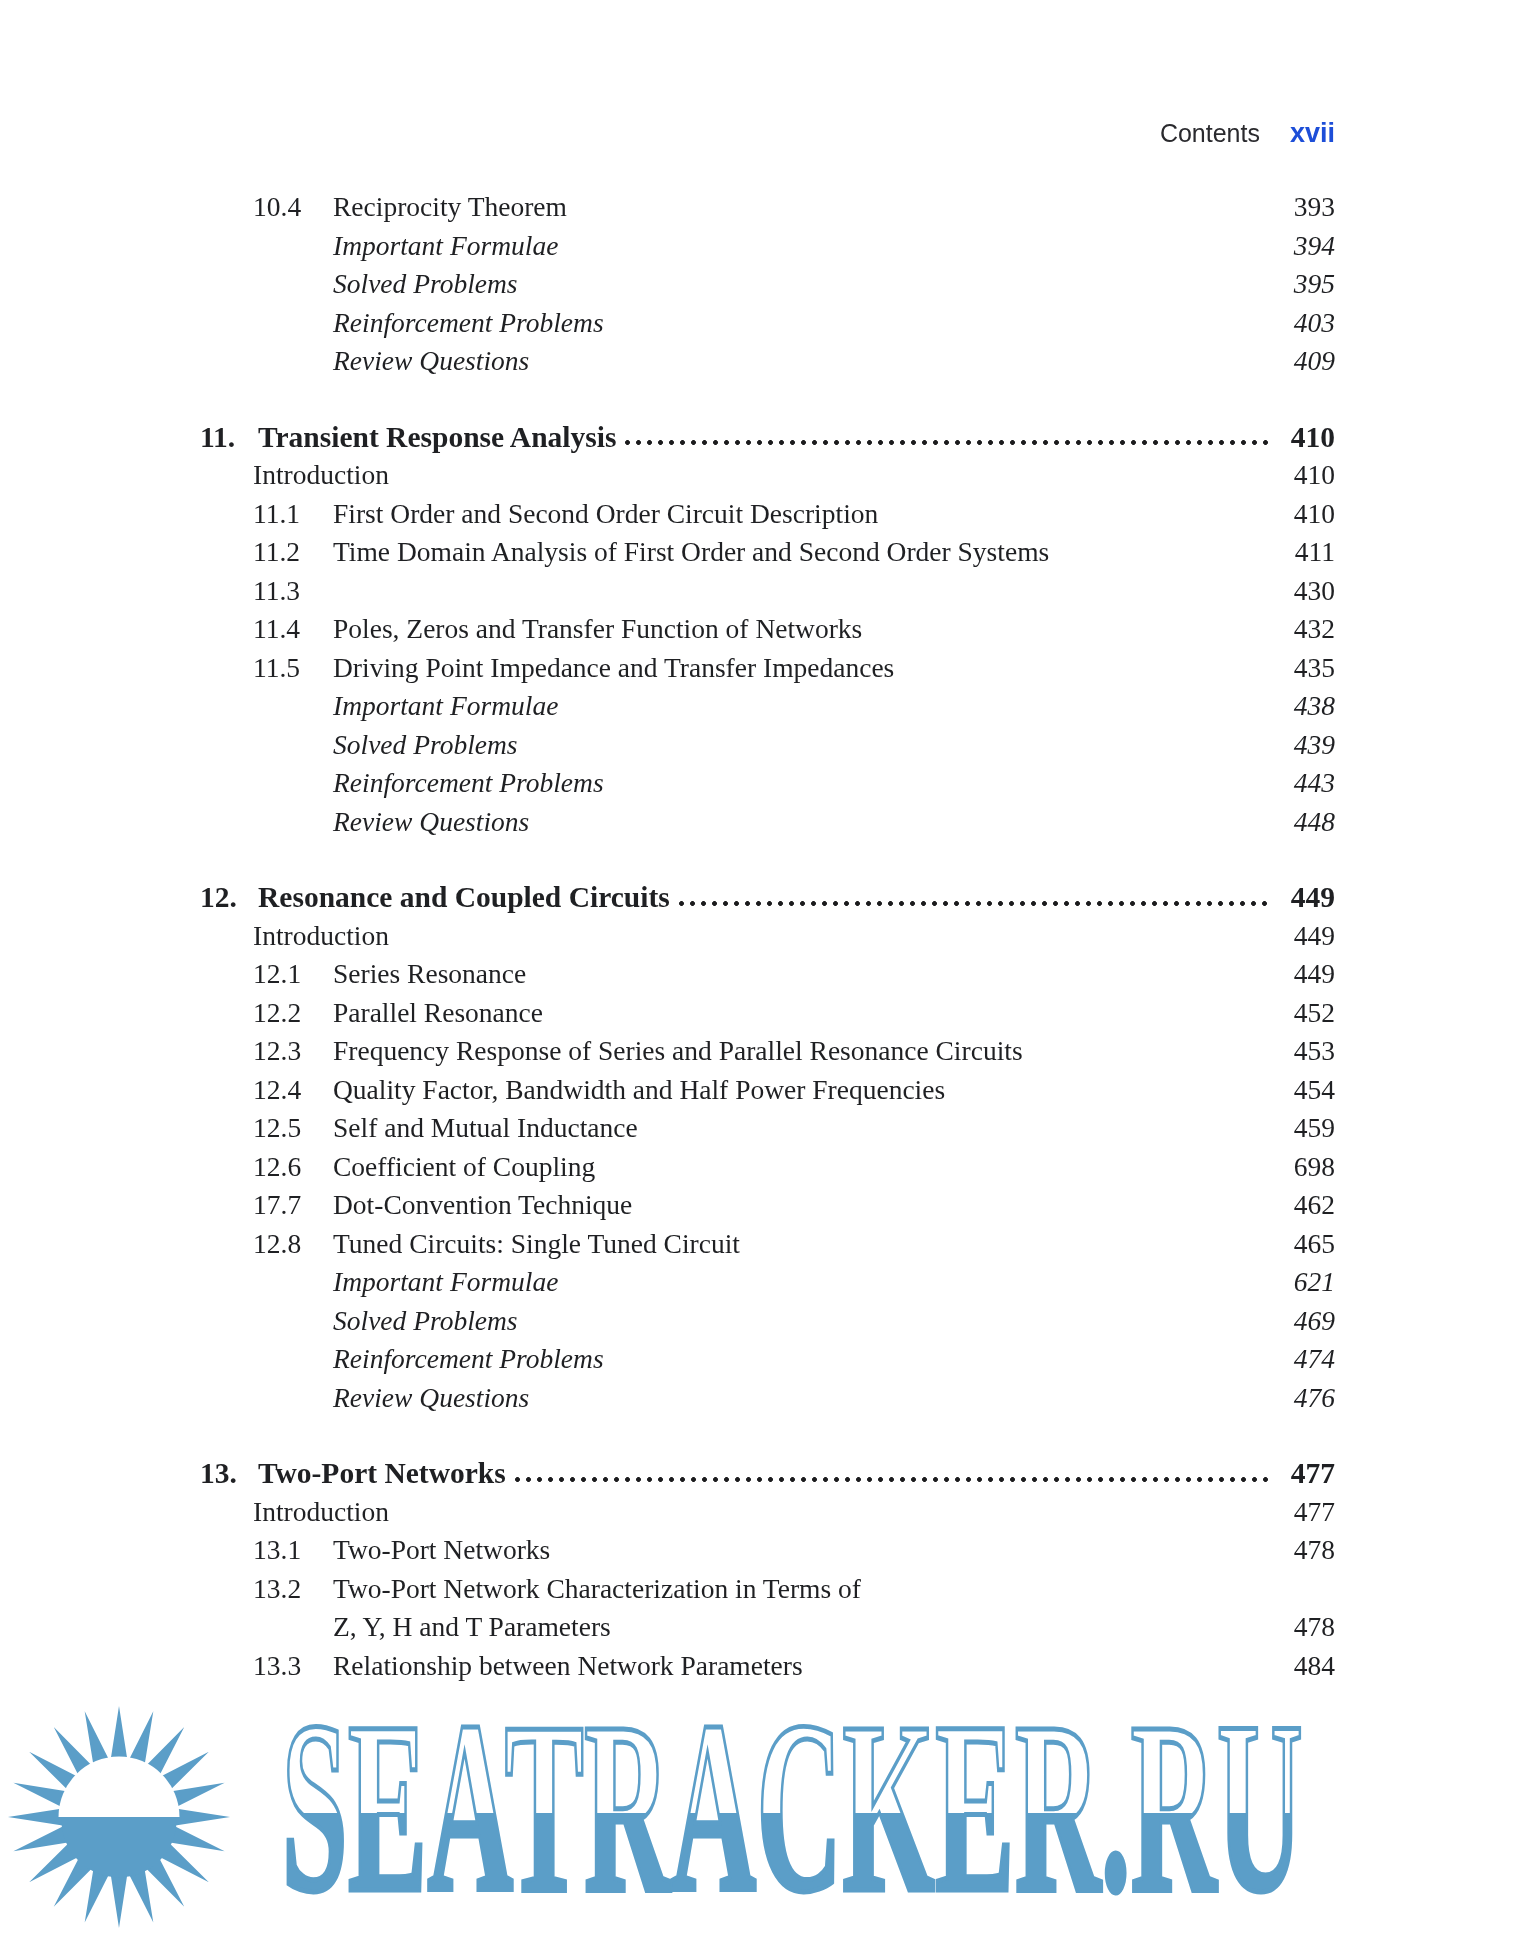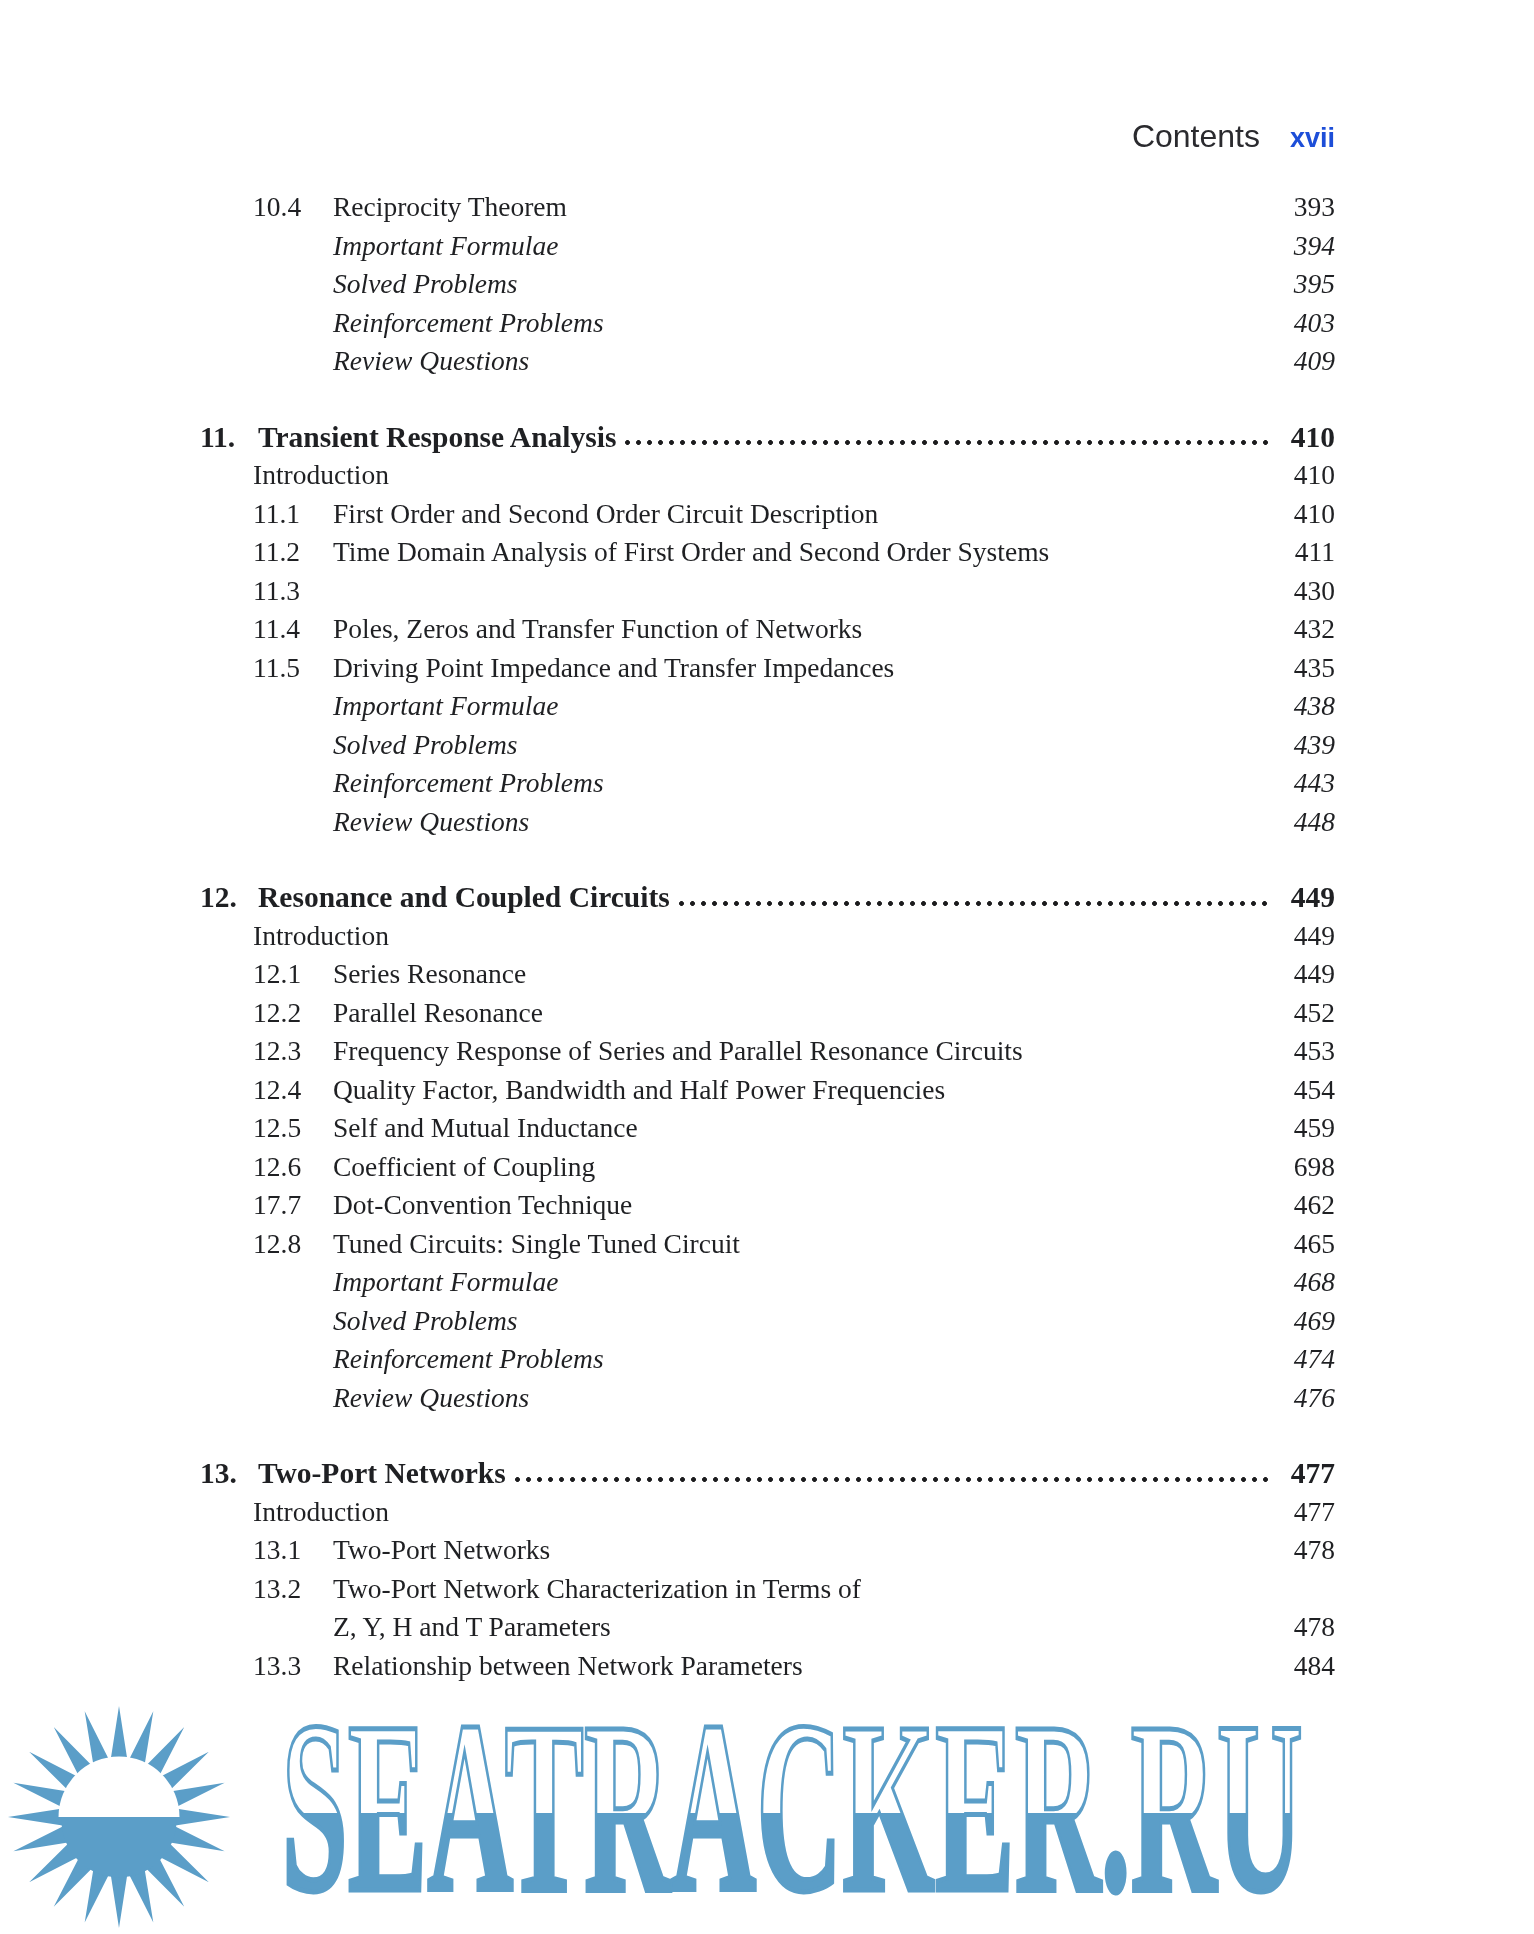--- a/index.html
+++ b/index.html
@@ -6,21 +6,21 @@
   body{
     width:1534px;height:1934px;position:relative;overflow:hidden;
     background:#ffffff;color:#1f2023;
     font-family:"Liberation Serif","DejaVu Serif",serif;
   }
   .page-header{
     position:absolute;top:118px;right:199px;
     display:flex;align-items:baseline;gap:30px;
     font-family:"Liberation Sans","DejaVu Sans",sans-serif;
   }
-  .running-title{font-size:32px;color:#2a2a2e;}
+  .running-title{font-size:25px;color:#2a2a2e;}
   .page-label{font-size:27px;font-weight:bold;color:#1d4ed8;}
   .toc{position:absolute;left:200px;right:199px;top:188px;}
   .row{display:flex;align-items:center;font-size:27.5px;line-height:38.5px;white-space:nowrap;}
   .row .num{flex:none;width:80px;}
   .row.chapter{font-weight:bold;font-size:29.5px;margin-top:37px;}
   .row.chapter .num{width:58px;}
   .row.intro,.row.section{padding-left:53px;}
   .row.sub,.row.cont{padding-left:133px;}
   .row.sub{font-style:italic;}
   .spacer{flex:1 1 auto;}
@@ -188,21 +188,21 @@
     </div>
     <div class="row section">
       <span class="num">12.8</span>
       <span class="title">Tuned Circuits: Single Tuned Circuit</span>
       <span class="spacer"></span>
       <span class="page-no">465</span>
     </div>
     <div class="row sub">
       <span class="title">Important Formulae</span>
       <span class="spacer"></span>
-      <span class="page-no">468</span>
+      <span class="page-no">621</span>
     </div>
     <div class="row sub">
       <span class="title">Solved Problems</span>
       <span class="spacer"></span>
       <span class="page-no">469</span>
     </div>
     <div class="row sub">
       <span class="title">Reinforcement Problems</span>
       <span class="spacer"></span>
       <span class="page-no">474</span>

